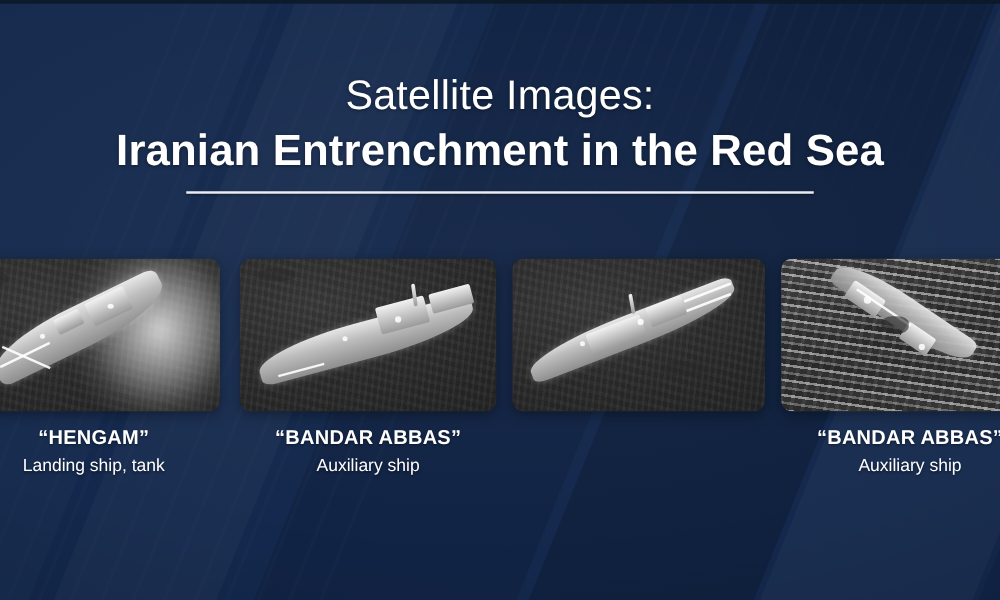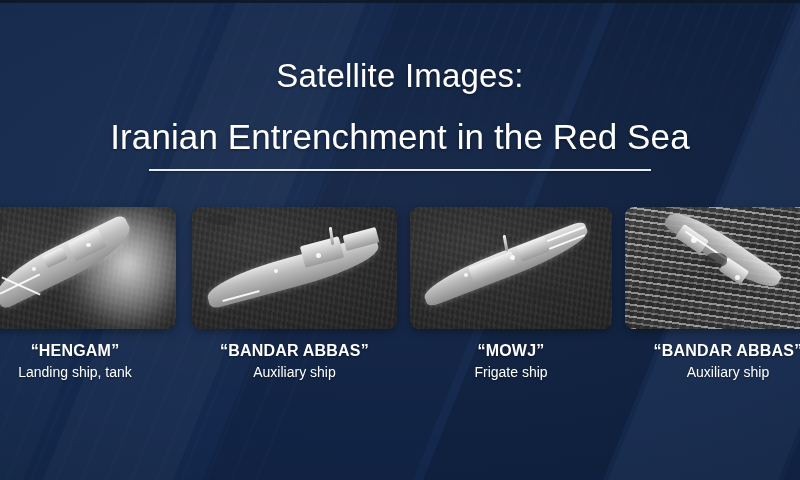--- a/index.html
+++ b/index.html
@@ -114,24 +114,24 @@
     font-size: 33px;
     font-weight: 400;
     letter-spacing: .2px;
     line-height: 40px;
     text-shadow: 0 1px 3px rgba(0,0,0,.45);
   }
   .title-line2 {
     display: block;
     color: #ffffff;
     font-size: 35px;
-    font-weight: 400;
+    font-weight: 700;
     letter-spacing: .1px;
     line-height: 44px;
-    margin-top: 19px;
+    margin-top: 3px;
     text-shadow: 0 1px 3px rgba(0,0,0,.45);
   }
   .title-rule {
     width: 502px;
     height: 2px;
     margin: 10px auto 0;
     background: #e9edf3;
     box-shadow: 0 1px 2px rgba(0,0,0,.35);
   }
 
@@ -338,23 +338,19 @@
 
   <div class="captions">
     <div class="caption c1">
       <span class="cap-name">“HENGAM”</span>
       <span class="cap-type">Landing ship, tank</span>
     </div>
     <div class="caption c2">
       <span class="cap-name">“BANDAR ABBAS”</span>
       <span class="cap-type">Auxiliary ship</span>
     </div>
-    <div class="caption c3">
-      <span class="cap-name">“MOWJ”</span>
-      <span class="cap-type">Frigate ship</span>
-    </div>
     <div class="caption c4">
       <span class="cap-name">“BANDAR ABBAS”</span>
       <span class="cap-type">Auxiliary ship</span>
     </div>
   </div>
 
 </div>
 
 </body></html>

